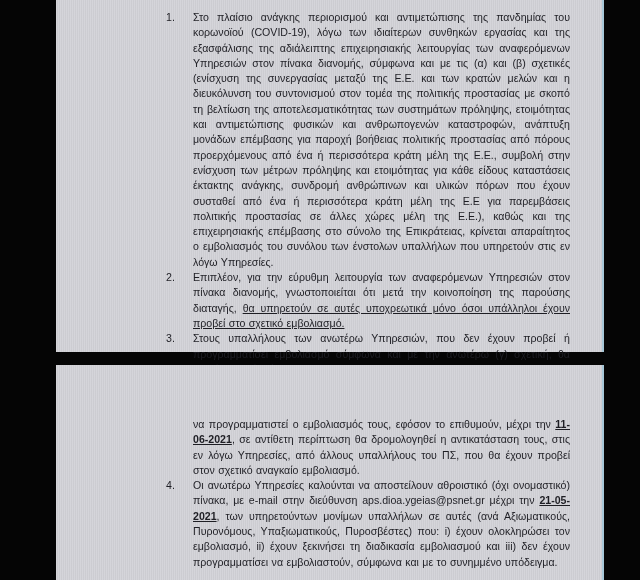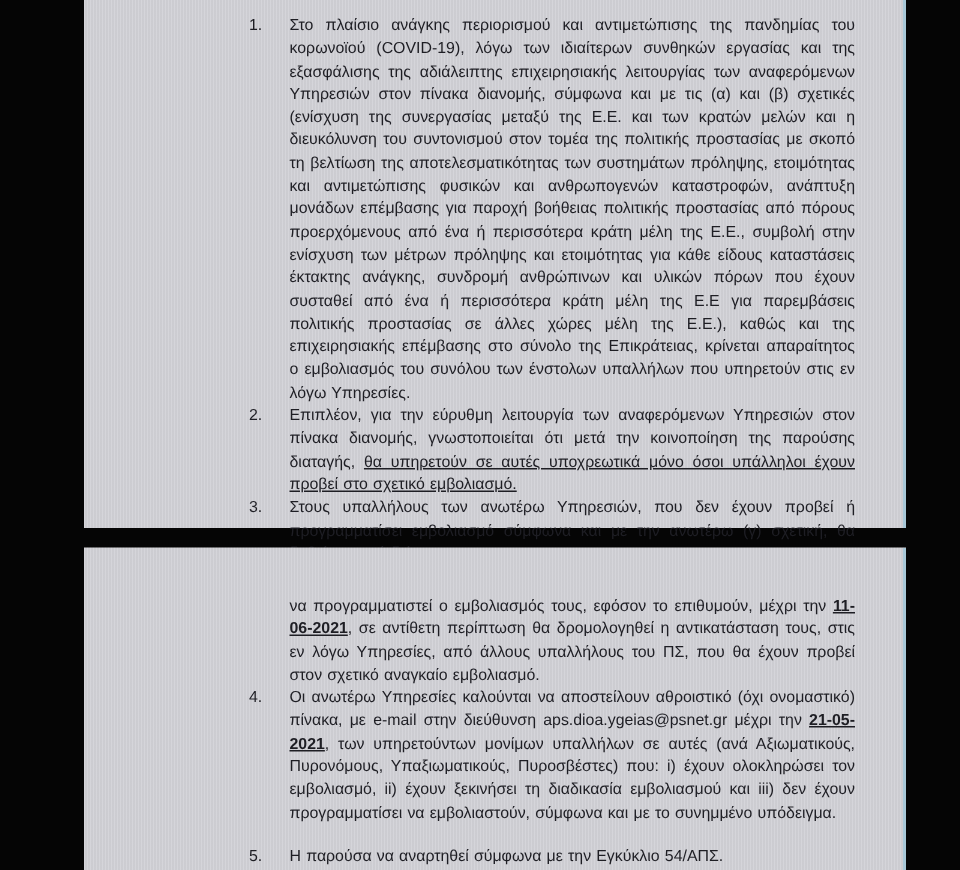--- a/index.html
+++ b/index.html
@@ -36,21 +36,21 @@
       <div class="para"><span>Επιπλέον, για την εύρυθμη λειτουργία των αναφερόμενων Υπηρεσιών στον πίνακα διανομής, γνωστοποιείται ότι μετά την κοινοποίηση της παρούσης διαταγής, </span><span class="u">θα υπηρετούν σε αυτές υποχρεωτικά μόνο όσοι υπάλληλοι έχουν προβεί στο σχετικό εμβολιασμό.</span></div>
     </li>
     <li class="item">
       <span class="num">3.</span>
       <div class="para">Στους υπαλλήλους των ανωτέρω Υπηρεσιών, που δεν έχουν προβεί ή προγραμματίσει εμβολιασμό σύμφωνα και με την ανωτέρω (γ) σχετική, θα δοθεί χρονικό διάστημα για</div>
     </li>
   </ol>
 </div>
 
 <div class="page" id="page-bottom">
-  <div class="item" style="padding-top:32px;">
+  <div class="item" style="padding-top:52px;">
     <div class="para"><span>να προγραμματιστεί ο εμβολιασμός τους, εφόσον το επιθυμούν, μέχρι την </span><span class="bu">11-06-2021</span><span>, σε αντίθετη περίπτωση θα δρομολογηθεί η αντικατάσταση τους, στις εν λόγω Υπηρεσίες, από άλλους υπαλλήλους του ΠΣ, που θα έχουν προβεί στον σχετικό αναγκαίο εμβολιασμό.</span></div>
   </div>
   <ol>
     <li class="item">
       <span class="num">4.</span>
       <div class="para"><span>Οι ανωτέρω Υπηρεσίες καλούνται να αποστείλουν αθροιστικό (όχι ονομαστικό) πίνακα, με e-mail στην διεύθυνση </span><span class="b">aps.dioa.ygeias@psnet.gr</span><span> μέχρι την </span><span class="bu">21-05-2021</span><span>, των υπηρετούντων μονίμων υπαλλήλων σε αυτές (ανά Αξιωματικούς, Πυρονόμους, Υπαξιωματικούς, Πυροσβέστες) που: i) έχουν ολοκληρώσει τον εμβολιασμό, ii) έχουν ξεκινήσει τη διαδικασία εμβολιασμού και iii) δεν έχουν προγραμματίσει να εμβολιαστούν, σύμφωνα και με το συνημμένο υπόδειγμα.</span></div>
     </li>
     <li class="item" style="margin-top:14px;">
       <span class="num">5.</span>
       <div class="para">Η παρούσα να αναρτηθεί σύμφωνα με την Εγκύκλιο 54/ΑΠΣ.</div>

